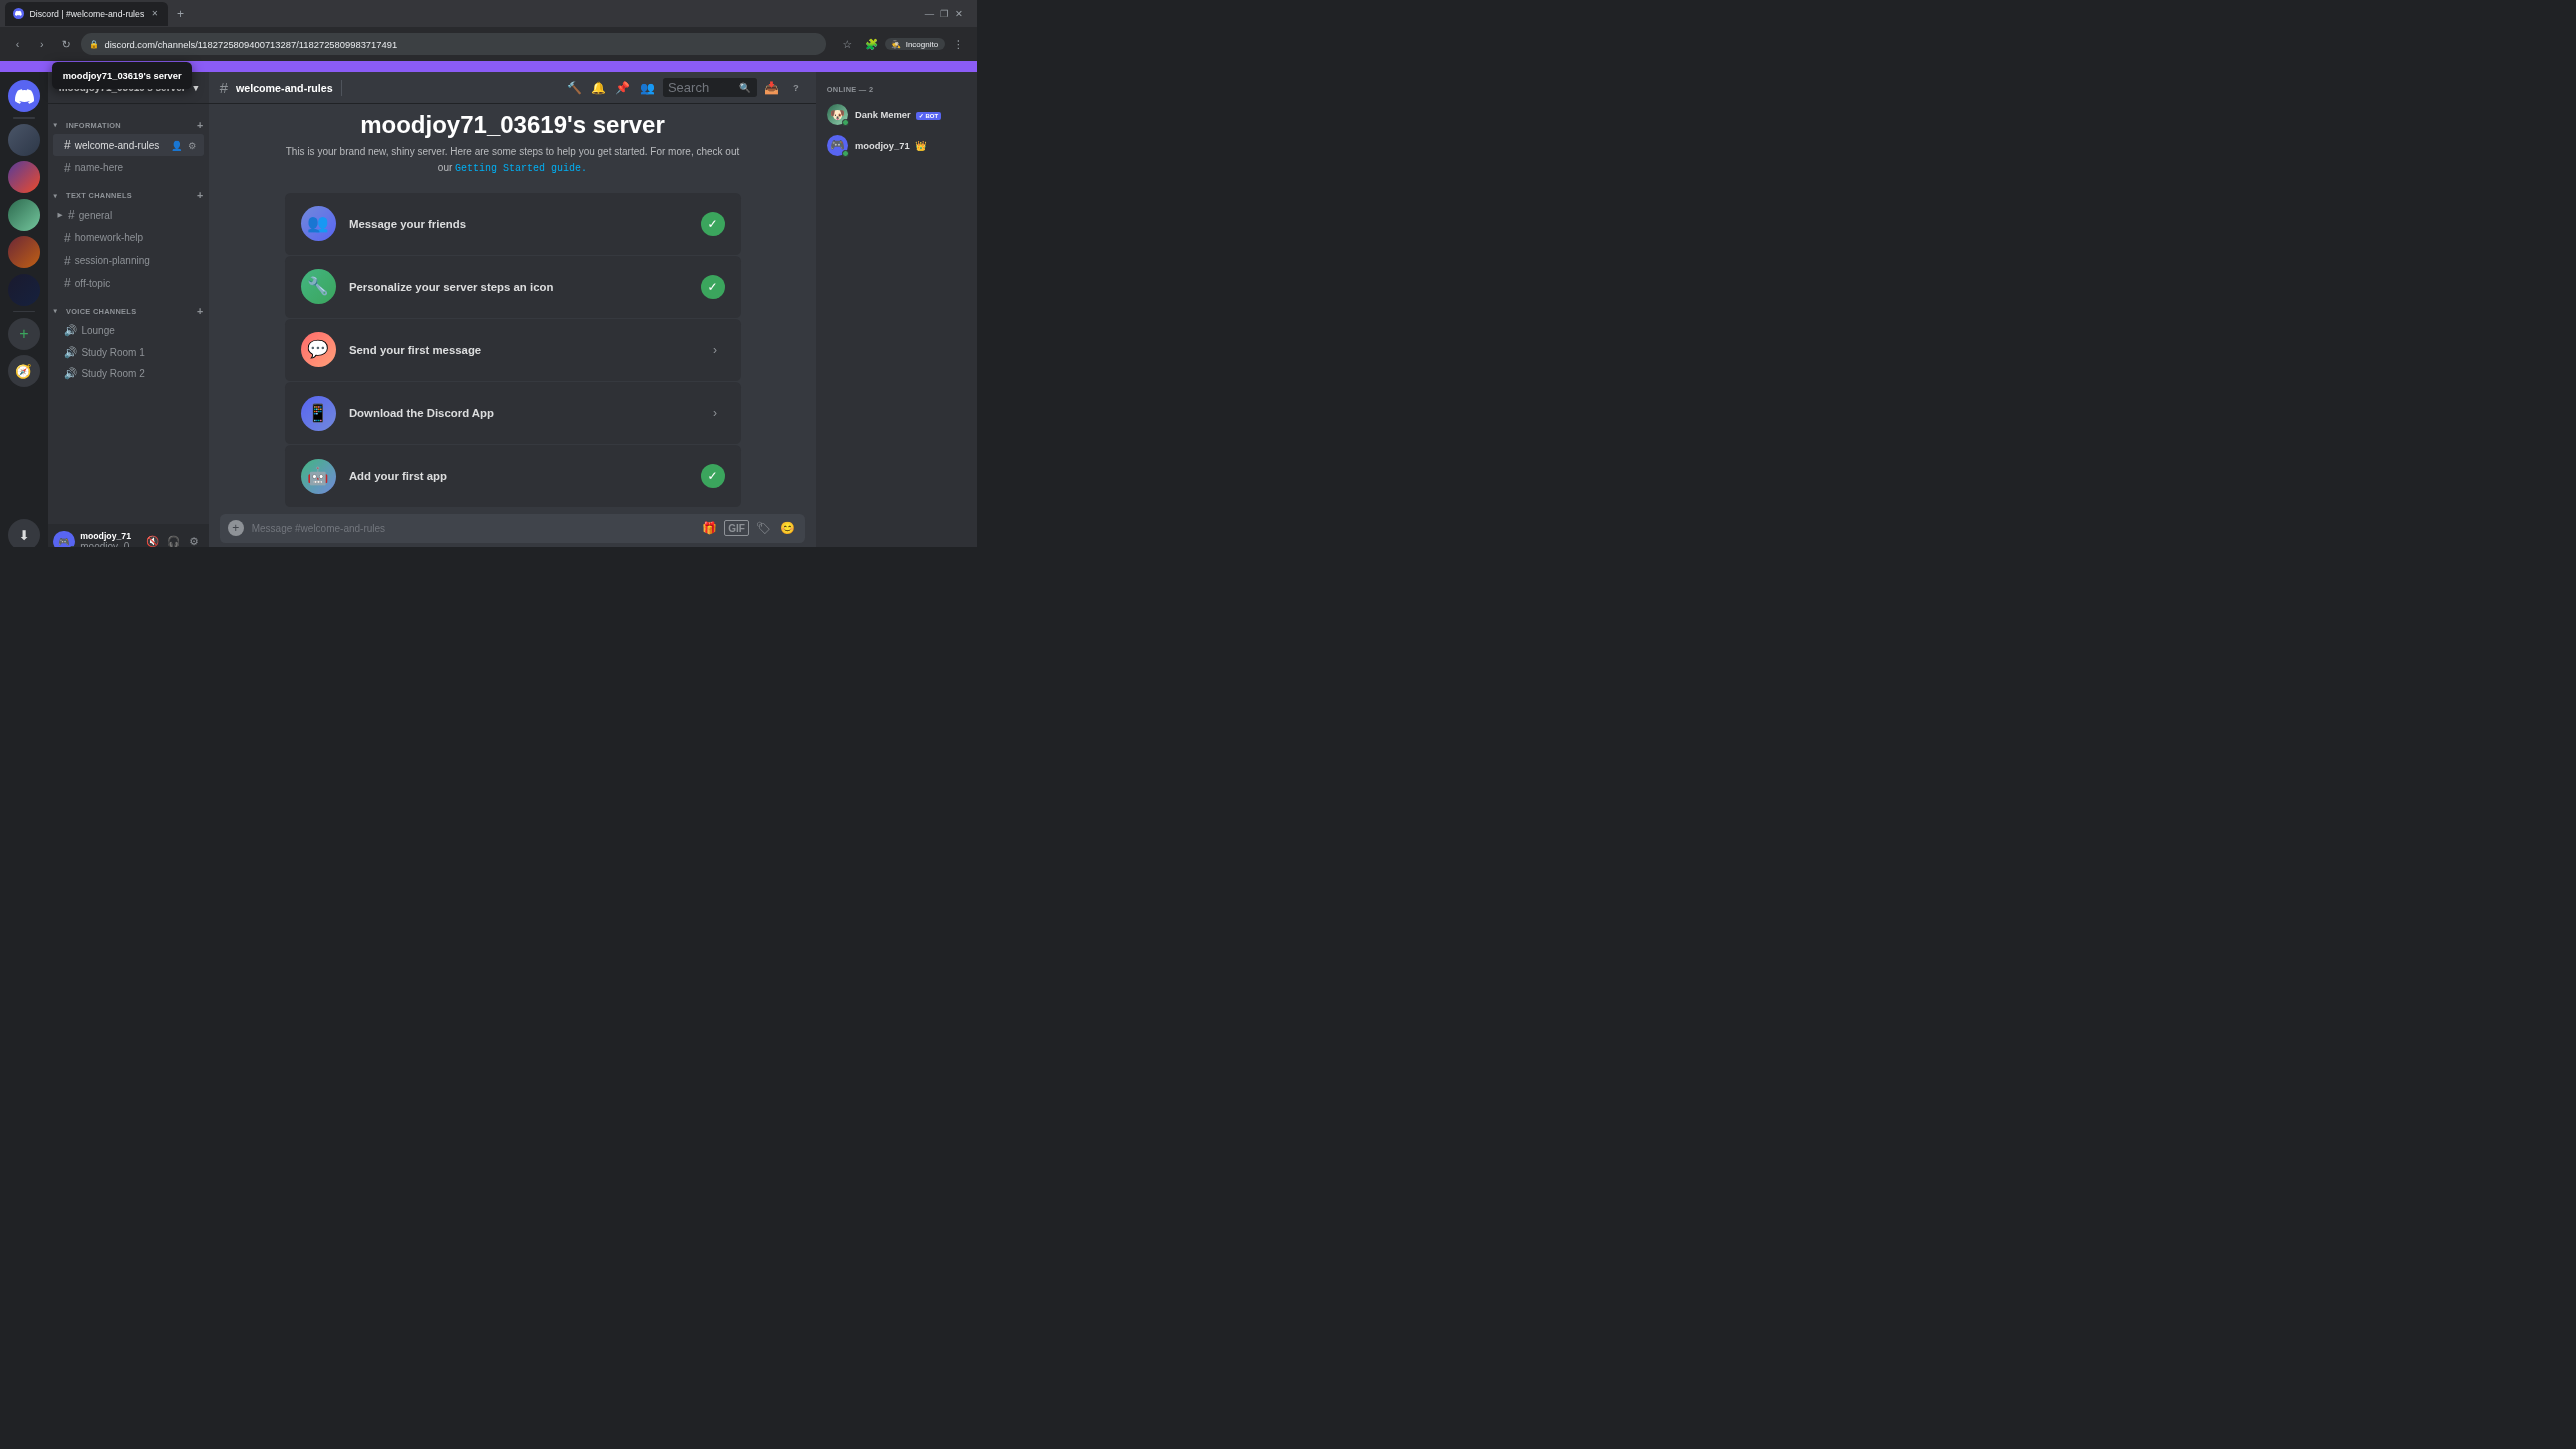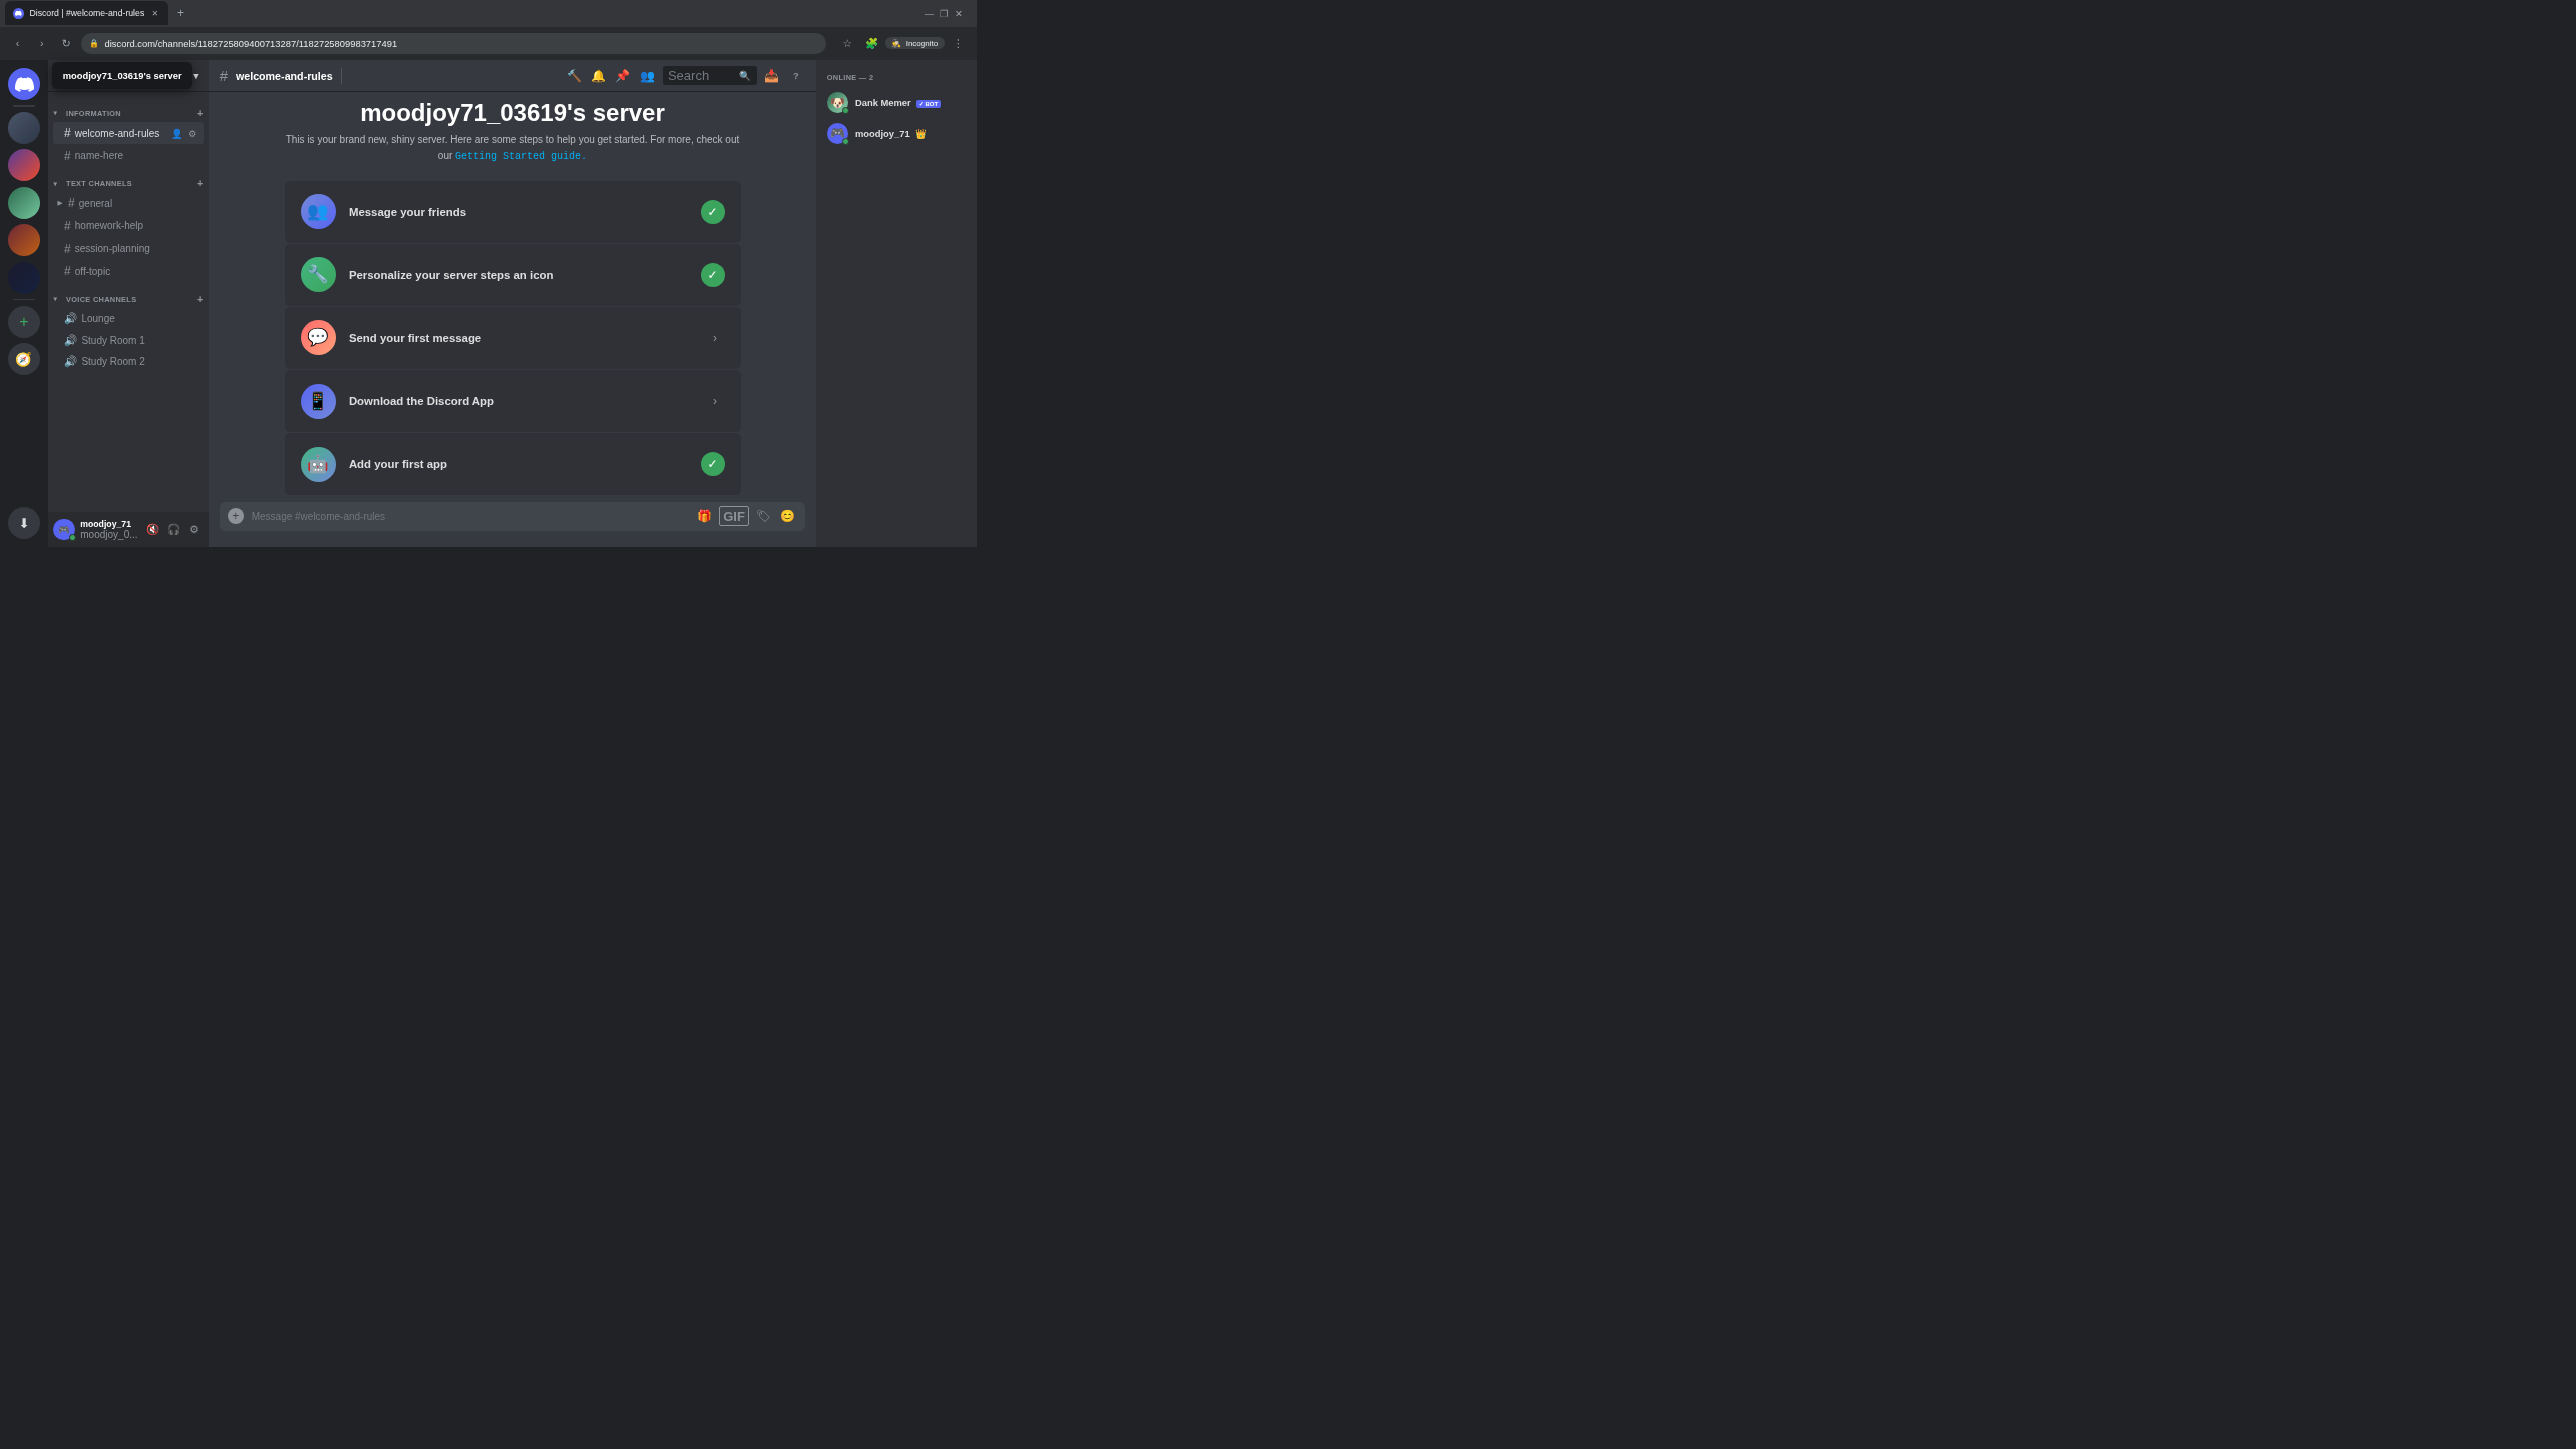--- a/index.html
+++ b/index.html
@@ -9,21 +9,21 @@
       color: #dcddde;
       width: 977px;
       height: 547px;
       overflow: hidden;
       font-size: 9.4px;
     }
 
     
     .browser-chrome {
       background: #8b5cf6;
-      height: 60px;
+      height: 72px;
       display: flex;
       flex-direction: column;
     }
     .tab-bar {
       display: flex;
       align-items: center;
       height: 27px;
       background: #35363a;
       padding: 0 5.4px;
       gap: 2.7px;
@@ -625,21 +625,21 @@
       width: 19px;
       height: 19px;
       display: flex;
       align-items: center;
       justify-content: center;
       color: #8e9297;
       font-size: 12px;
       cursor: pointer;
     }
     .gif-btn {
-      font-size: 13px;
+      font-size: 10px;
       font-weight: 700;
       color: #8e9297;
       padding: 1.3px 2.7px;
       border: 1.3px solid #8e9297;
       border-radius: 2px;
       cursor: pointer;
     }
 
     
     .members-sidebar {

